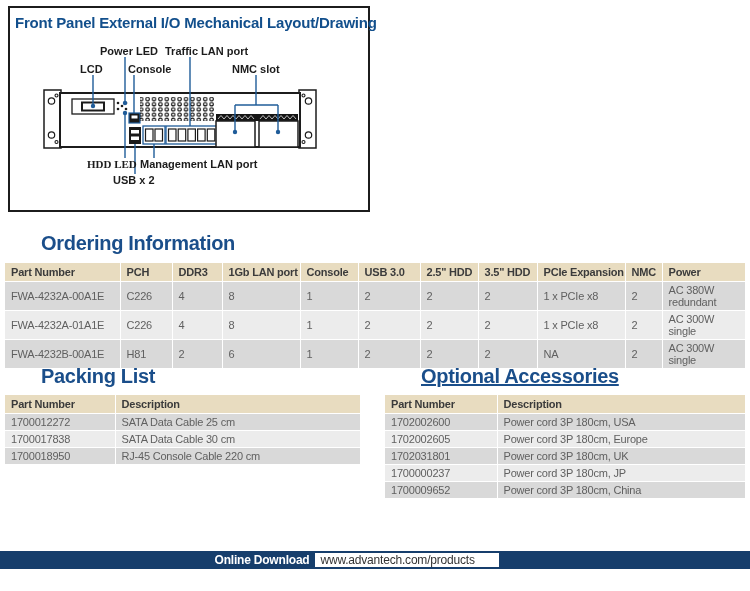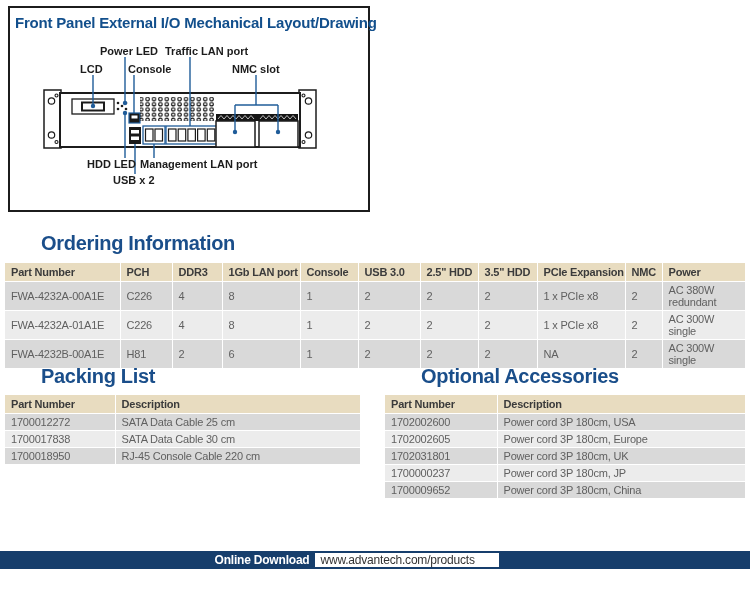--- a/index.html
+++ b/index.html
@@ -182,21 +182,21 @@
       <circle cx="225" cy="124" r="2.2"></circle>
       <circle cx="268" cy="124" r="2.2"></circle>
     </g>
   </svg>
 
   <div class="dlabel" style="left:90px; top:37px;">Power LED</div>
   <div class="dlabel" style="left:155px; top:37px;">Traffic LAN port</div>
   <div class="dlabel" style="left:70px; top:55px;">LCD</div>
   <div class="dlabel" style="left:118px; top:55px;">Console</div>
   <div class="dlabel" style="left:222px; top:55px;">NMC slot</div>
-  <div class="dlabel" style="left:77px; top:150px;">HDD LED</div>
+  <div class="dlabel" style="left:77px; top:150px;font-family:Liberation Serif, serif;">HDD LED</div>
   <div class="dlabel" style="left:130px; top:150px;">Management LAN port</div>
   <div class="dlabel" style="left:103px; top:166px;">USB x 2</div>
 </div>
 
 <div class="section-heading" style="left:5px; top:232px;">Ordering Information</div>
 
 <table class="datatable" id="ordering-table">
   <colgroup>
     <col style="width:115px">
       <col style="width:52px">
@@ -286,21 +286,21 @@
     <td>1700017838</td>
     <td>SATA Data Cable 30 cm</td>
   </tr>
   <tr class="row-dark rr">
     <td>1700018950</td>
     <td>RJ-45 Console Cable 220 cm</td>
   </tr>
 </tbody>
   </table>
 
-<div class="section-heading" style="left:385px; top:365px;">Optional Accessories</div>
+<div class="section-heading" style="left:385px; top:365px;text-decoration:underline;">Optional Accessories</div>
 
 <table class="datatable" id="accessories-table">
   <colgroup>
       <col style="width:112px">
       <col style="width:248px">
     </colgroup>
   <tbody>
       <tr class="hdr">
     <th>Part Number</th>
     <th>Description</th>

